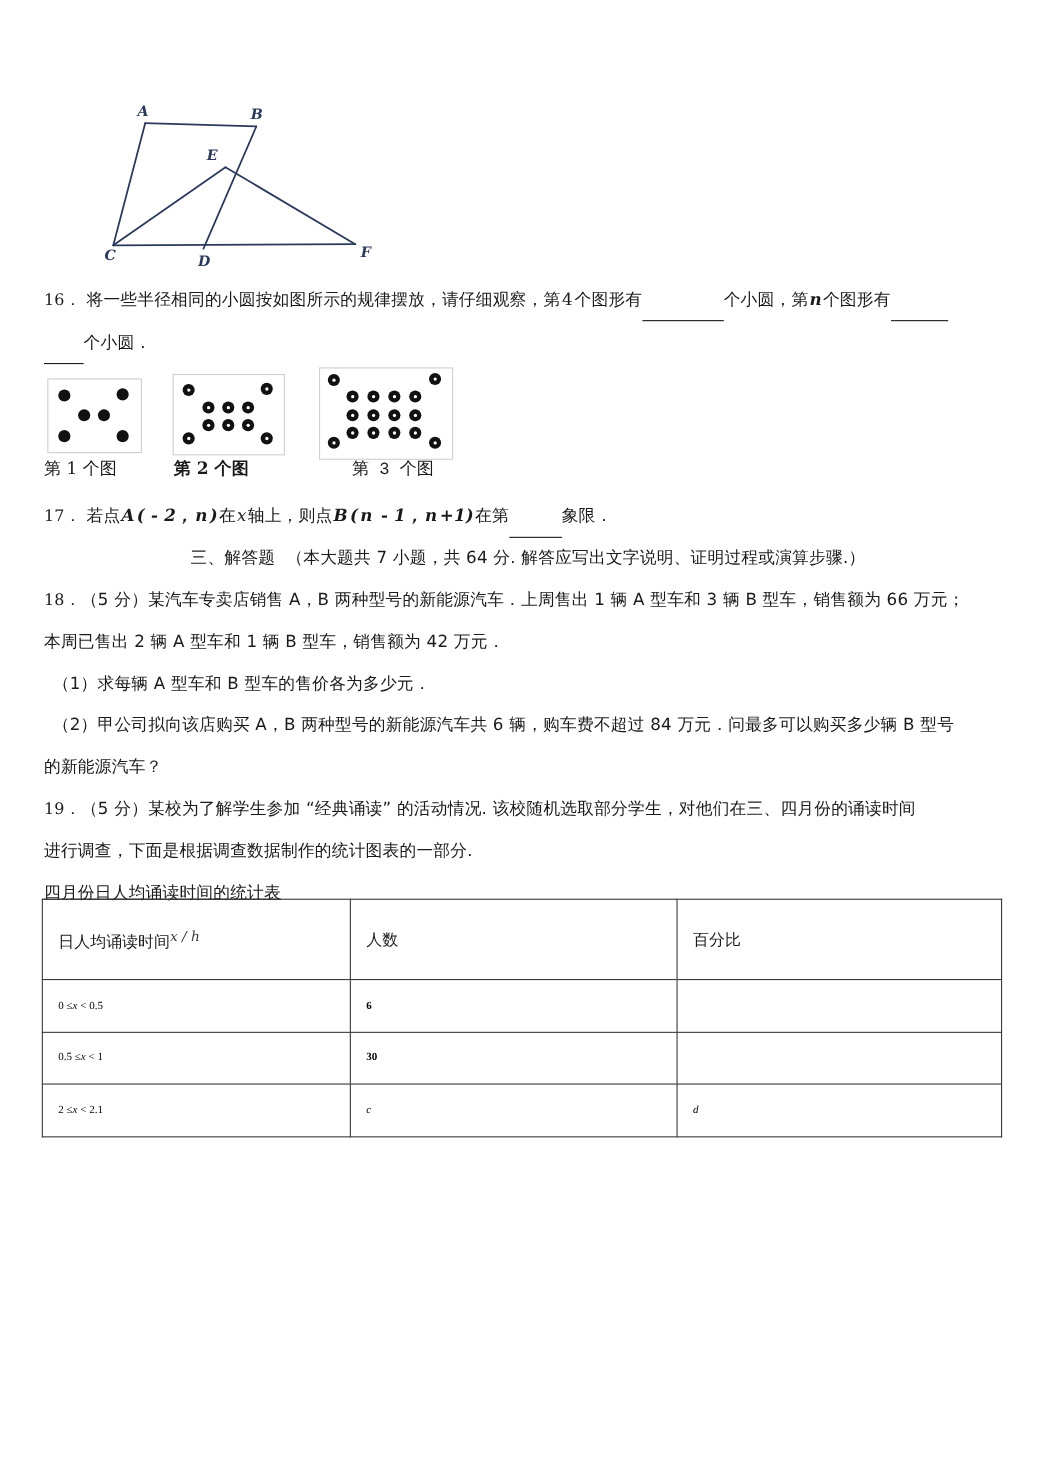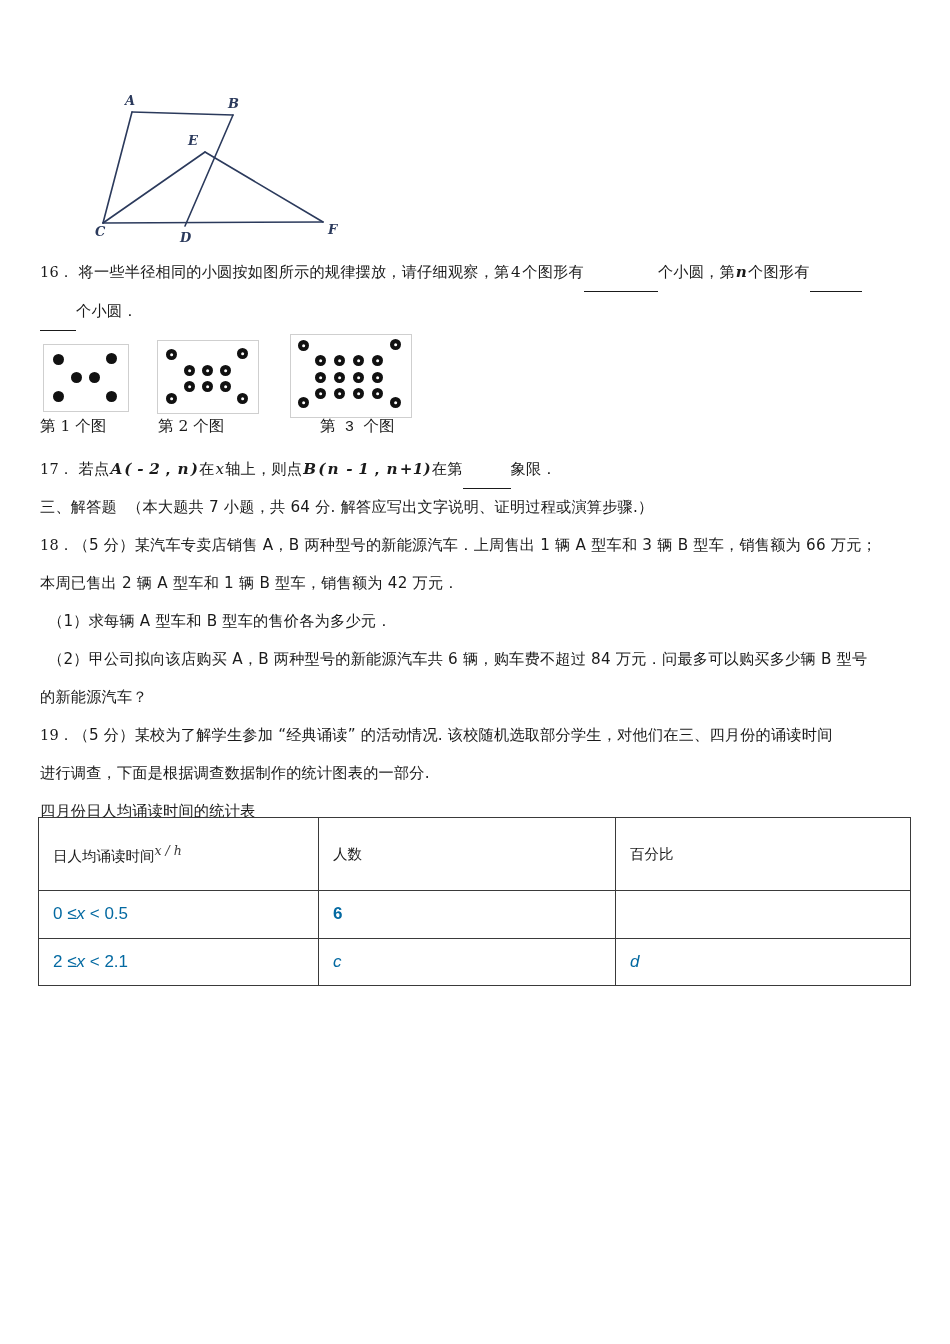--- a/index.html
+++ b/index.html
@@ -102,23 +102,23 @@
     left: 38px;
     top: 797px;
     width: 872px;
     border-collapse: collapse;
     table-layout: fixed;
   }
   .stat-table td {
     border: 1.3px solid #3a3a3a;
     padding: 0 14px;
     vertical-align: middle;
-    font-family: Liberation Sans, sans-serif;
-    font-size: 17px;
-    color: #0369a1;
+    font-family: Liberation Serif, serif;
+    font-size: 10px;
+    color: #000000;
   }
   .stat-table tr.head td {
     height: 72px;
     font-family: "DejaVu Sans", "Liberation Sans", sans-serif;
     font-size: 14.5px;
     color: #1a1a1a;
   }
   .stat-table tr.body td { height: 46.5px; }
   .col-a { width: 280px; }
   .col-b { width: 297px; }
@@ -183,21 +183,21 @@
     <div class="pat-dot ring" style="left:79px; top:7px;  width:11px; height:11px;"></div>
     <div class="pat-dot ring" style="left:8px;  top:52px; width:11px; height:11px;"></div>
     <div class="pat-dot ring" style="left:79px; top:52px; width:11px; height:11px;"></div>
     <div class="pat-dot ring" style="left:26px; top:24px; width:11px; height:11px;"></div>
     <div class="pat-dot ring" style="left:44px; top:24px; width:11px; height:11px;"></div>
     <div class="pat-dot ring" style="left:62px; top:24px; width:11px; height:11px;"></div>
     <div class="pat-dot ring" style="left:26px; top:40px; width:11px; height:11px;"></div>
     <div class="pat-dot ring" style="left:44px; top:40px; width:11px; height:11px;"></div>
     <div class="pat-dot ring" style="left:62px; top:40px; width:11px; height:11px;"></div>
   </div>
-  <div class="pat-caption" style="left:118px; top:84px;">第 2 个图</div>
+  <div class="pat-caption" style="left:118px; top:84px;font-weight:bold;">第 2 个图</div>
 
   <div class="pat-box" style="left:250px; top:2px; width:120px; height:82px;">
     <div class="pat-dot ring" style="left:7px;  top:5px;  width:11px; height:11px;"></div>
     <div class="pat-dot ring" style="left:99px; top:4px;  width:11px; height:11px;"></div>
     <div class="pat-dot ring" style="left:7px;  top:62px; width:11px; height:11px;"></div>
     <div class="pat-dot ring" style="left:99px; top:62px; width:11px; height:11px;"></div>
     <div class="pat-dot ring" style="left:24px; top:20px; width:11px; height:11px;"></div>
     <div class="pat-dot ring" style="left:43px; top:20px; width:11px; height:11px;"></div>
     <div class="pat-dot ring" style="left:62px; top:20px; width:11px; height:11px;"></div>
     <div class="pat-dot ring" style="left:81px; top:20px; width:11px; height:11px;"></div>
@@ -211,21 +211,21 @@
     <div class="pat-dot ring" style="left:81px; top:53px; width:11px; height:11px;"></div>
   </div>
   <div class="pat-caption" style="left:280px; top:84px;font-family:Liberation Mono, monospace;">第 3 个图</div>
 </div>
 
 <div class="q-block" style="left:40px; top:450px; width:880px;">
   <span class="q-num">17．</span>
   <span>若点</span><span class="mvar">A</span><span class="mvar">( - 2，</span><span class="mvar">n</span><span class="mvar">)</span><span>在</span><span class="mvar-plain">x</span><span>轴上，则点</span><span class="mvar">B</span><span class="mvar">(</span><span class="mvar">n</span><span class="mvar"> - 1，</span><span class="mvar">n</span><span class="mvar">+1)</span><span>在第</span><span class="blank-u" style="width:48px;">&nbsp;</span><span>象限．</span>
 </div>
 
-<div class="q-block" style="left:40px; top:488px; width:880px;">
+<div class="q-block" style="left:40px; top:488px; width:880px;text-align:center;">
   <span>三、解答题</span>
   &nbsp;<span>（本大题共 7 小题，共 64 分. 解答应写出文字说明、证明过程或演算步骤.）</span>
 </div>
 
 <div class="q-block" style="left:40px; top:526px; width:880px;">
   <span class="q-num">18．</span><span>（5 分）</span><span>某汽车专卖店销售 A，B 两种型号的新能源汽车．上周售出 1 辆 A 型车和 3 辆 B 型车，销售额为 66 万元；</span>
 </div>
 <div class="q-block" style="left:40px; top:564px; width:880px;">
   <span>本周已售出 2 辆 A 型车和 1 辆 B 型车，销售额为 42 万元．</span>
 </div>
@@ -261,20 +261,25 @@
       <td>人数</td>
       <td>百分比</td>
     </tr>
 
     <tr class="body">
       <td><span class="range"><span>0</span> ≤<i>x</i> &lt; <span>0.5</span></span></td>
       <td class="cell-bold">6</td>
       <td></td>
     </tr>
 
+    <tr class="body">
+      <td><span class="range"><span>0.5</span> ≤<i>x</i> &lt; <span>1</span></span></td>
+      <td class="cell-bold">30</td>
+      <td></td>
+    </tr>
 
 
 
     <tr class="body">
       <td><span class="range"><span>2</span> ≤<i>x</i> &lt; <span>2.1</span></span></td>
       <td class="cell-italic-sm">c</td>
       <td class="cell-italic">d</td>
     </tr>
   </tbody>
 </table>

